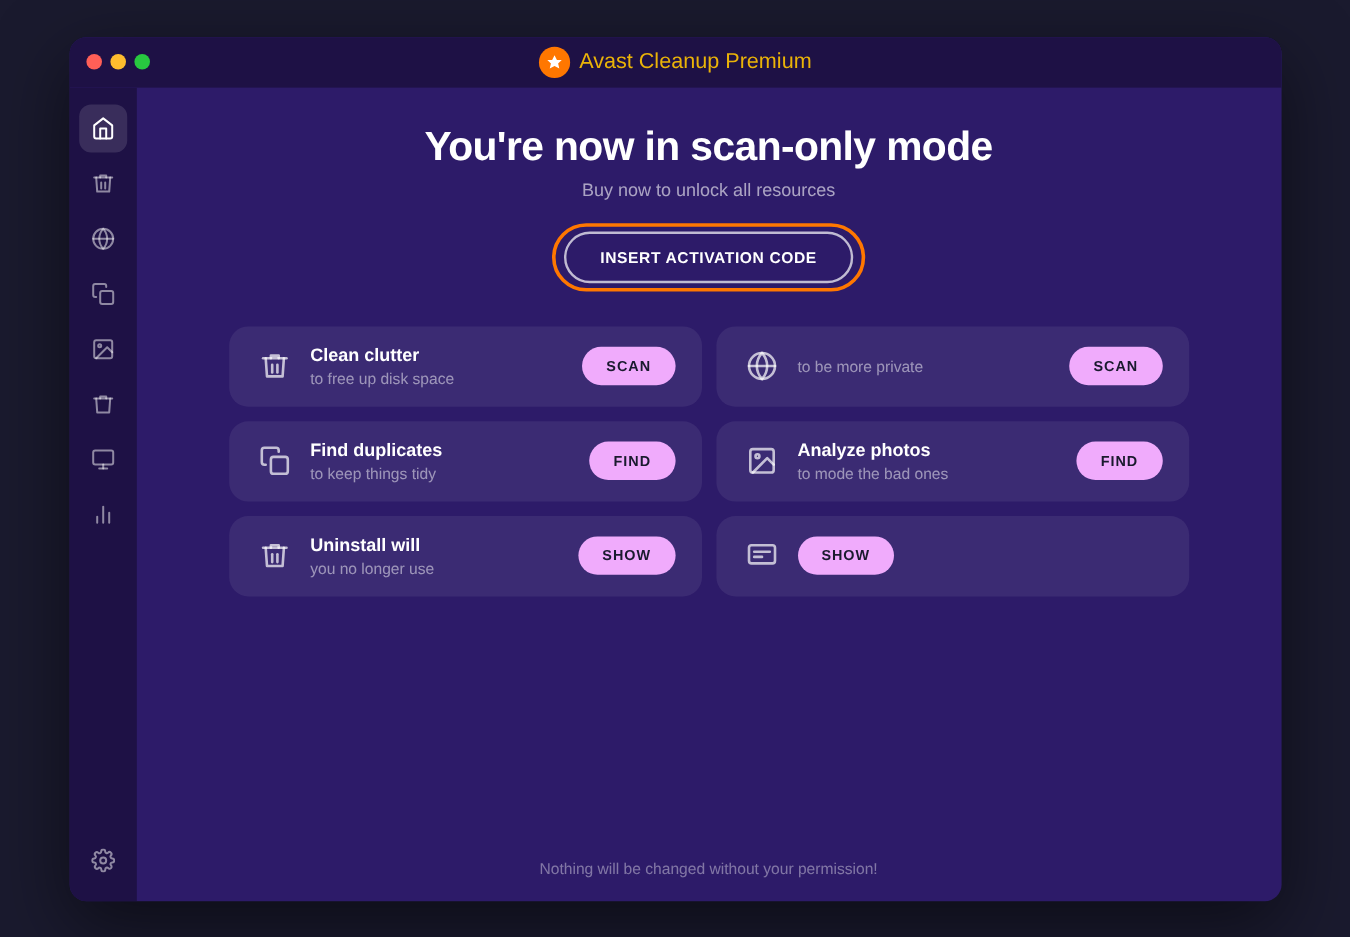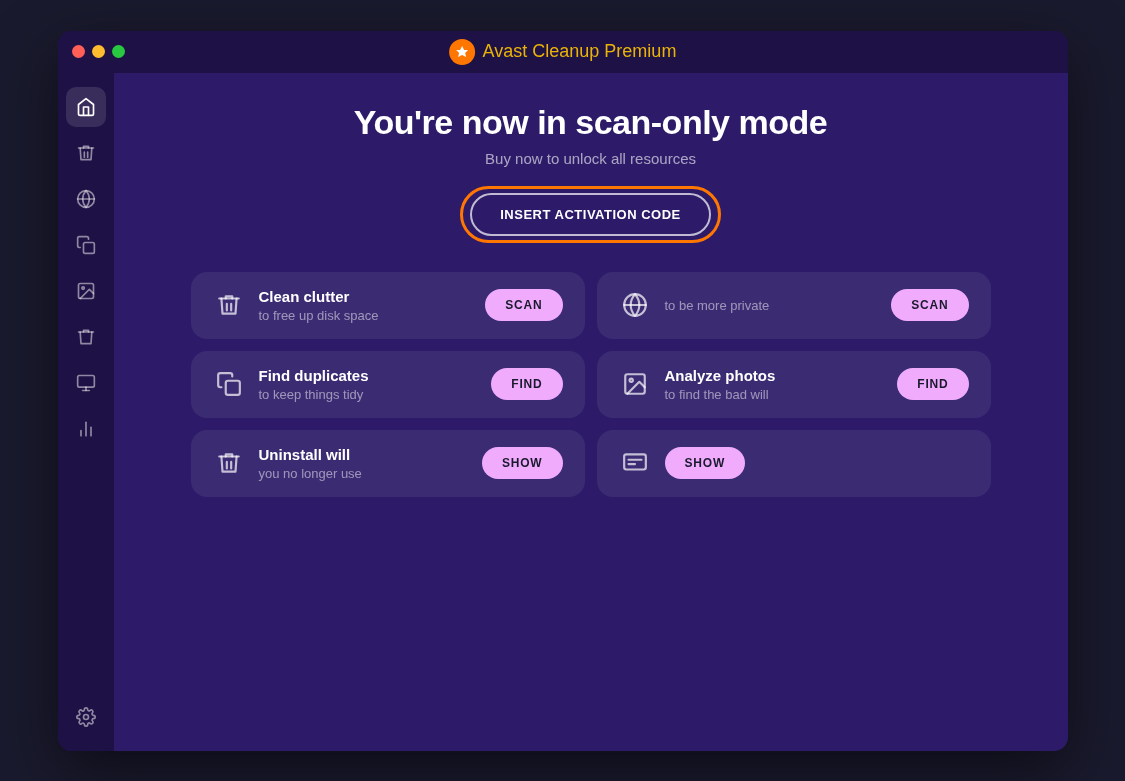--- a/index.html
+++ b/index.html
@@ -375,21 +375,21 @@
         <div class="feature-card">
           <div class="feature-icon">
             <svg viewBox="0 0 24 24" fill="none" stroke="currentColor" stroke-width="2" stroke-linecap="round" stroke-linejoin="round">
               <rect x="3" y="3" width="18" height="18" rx="2"></rect>
               <circle cx="8.5" cy="8.5" r="1.5"></circle>
               <polyline points="21,15 16,10 5,21"></polyline>
             </svg>
           </div>
           <div class="feature-text">
             <div class="feature-name">Analyze photos</div>
-            <div class="feature-desc">to find the bad will</div>
+            <div class="feature-desc">to mode the bad ones</div>
           </div>
           <button class="feature-btn">FIND</button>
         </div>
 
         <div class="feature-card">
           <div class="feature-icon">
             <svg viewBox="0 0 24 24" fill="none" stroke="currentColor" stroke-width="2" stroke-linecap="round" stroke-linejoin="round">
               <polyline points="3,6 5,6 21,6"></polyline>
               <path d="M19 6l-1 14H6L5 6"></path>
               <path d="M9 6V4h6v2"></path>
@@ -409,15 +409,16 @@
             <svg viewBox="0 0 24 24" fill="none" stroke="currentColor" stroke-width="2" stroke-linecap="round" stroke-linejoin="round">
               <rect x="2" y="4" width="20" height="14" rx="2"></rect>
               <line x1="6" y1="9" x2="18" y2="9"></line>
               <line x1="6" y1="13" x2="12" y2="13"></line>
             </svg>
           </div>
           <button class="feature-btn">SHOW</button>
         </div>
       </div>
 
+      <div class="footer-text">Nothing will be changed without your permission!</div>
     </div>
   </div>
 </div>
 
 </body></html>

